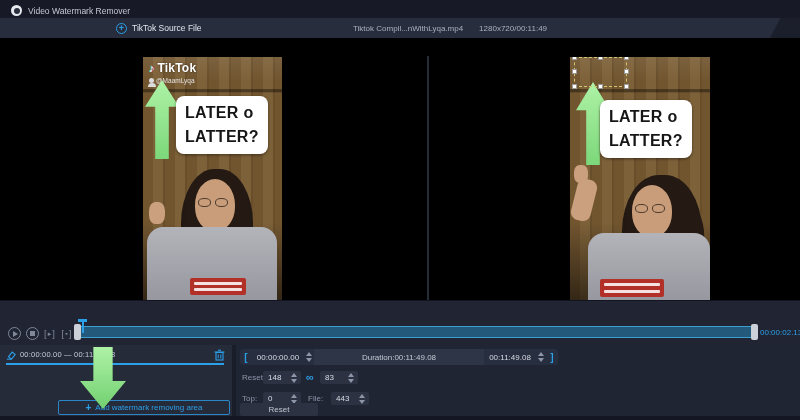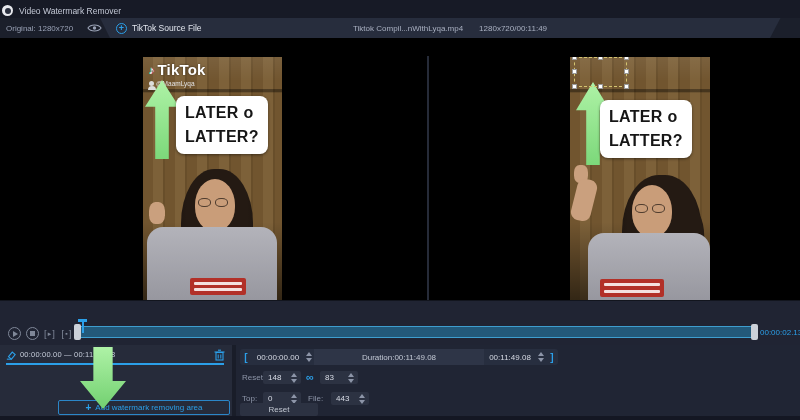--- a/index.html
+++ b/index.html
@@ -1,21 +1,21 @@
 <!DOCTYPE html>
 <html><head>
 <meta charset="utf-8">
 <style>
   * { margin:0; padding:0; box-sizing:border-box; }
   body { background:#000; font-family:"Liberation Sans", sans-serif; }
   .app { position:relative; width:800px; height:420px; background:#191d29; overflow:hidden; }
 
   
   .titlebar { position:absolute; left:0; top:0; width:800px; height:22px; background:#171a26;
-    display:flex; align-items:center; gap:6px; padding-left:2px; border-bottom:1px solid #0e1118; }
+    display:flex; align-items:center; gap:6px; padding-left:11px; border-bottom:1px solid #0e1118; }
   .app-logo { width:11px; height:11px; border-radius:50%; background:#e8e9ee; position:relative; }
   .app-logo:after { content:""; position:absolute; left:2.5px; top:2.5px; width:6px; height:6px;
     border-radius:50%; background:#2a2f3e; }
   .titlebar .title { color:#c4c9d6; font-size:8.5px; }
 
   
   .toolbar { position:absolute; left:0; top:18px; width:800px; height:20px; background:#272d3d; }
   .orig-tab { position:absolute; left:0; top:0; height:20px; width:110px; background:#1b1f2b;
     clip-path:polygon(0 0, 100px 0, 110px 20px, 0 20px);
     display:flex; align-items:center; gap:14px; padding-left:6px; cursor:pointer; }
@@ -53,21 +53,21 @@
   .patch { background:#b23028; border-radius:2px; overflow:hidden; }
   .patch i { position:absolute; left:4px; right:4px; height:3px; background:rgba(255,255,255,.85);
     border-radius:1px; display:block; }
   .hand { background:#caa07e; border-radius:40%; }
 
   
   .tt-logo { position:absolute; left:6px; top:4px; }
   .tt-row1 { display:flex; align-items:center; gap:3px; }
   .tt-note { color:#fff; font-size:11px; font-weight:bold;
     text-shadow:1px 0 0 rgba(234,57,94,.85), -1px 0 0 rgba(37,244,238,.85); }
-  .tt-text { color:#fff; font-size:15px; font-weight:800; letter-spacing:.2px;
+  .tt-text { color:#fff; font-size:12px; font-weight:800; letter-spacing:.2px;
     text-shadow:0 0 2px rgba(0,0,0,.6); }
   .tt-row2 { display:flex; align-items:center; gap:2px; margin-top:2px; }
   .tt-user-ico { width:5px; height:5px; border-radius:50%; background:#ddd; position:relative; }
   .tt-user-ico:after { content:""; position:absolute; left:-1.5px; top:4.5px; width:8px; height:4px;
     border-radius:4px 4px 0 0; background:#ddd; }
   .tt-user { color:#e3e3e3; font-size:6.5px; }
 
   
   .arrow-up { position:absolute; width:34px;
     background:linear-gradient(180deg,#aef2a6,#7cd87a);
@@ -160,27 +160,20 @@
 <body>
 
 <div class="app">
 
   <div class="titlebar">
     <span class="app-logo"></span>
     <span class="title">Video Watermark Remover</span>
   </div>
 
   <div class="toolbar">
-    <div class="orig-tab">
-      <span class="lbl">Original: 1280x720</span>
-      <svg width="15" height="10" viewBox="0 0 16 10">
-        <path d="M1 5 C4 0.8, 12 0.8, 15 5 C12 9.2, 4 9.2, 1 5 Z" fill="none" stroke="#9aa2b5" stroke-width="1.2"></path>
-        <circle cx="8" cy="5" r="1.8" fill="#9aa2b5"></circle>
-      </svg>
-    </div>
     <div class="change-src">
       <span class="plus-circle">+</span>
       <span class="lbl">TikTok Source File</span>
     </div>
     <div class="file-meta">
       <span>Tiktok Compil...nWithLyqa.mp4</span>
       <span>1280x720/00:11:49</span>
     </div>
     <div class="toolbar-corner"></div>
   </div>

